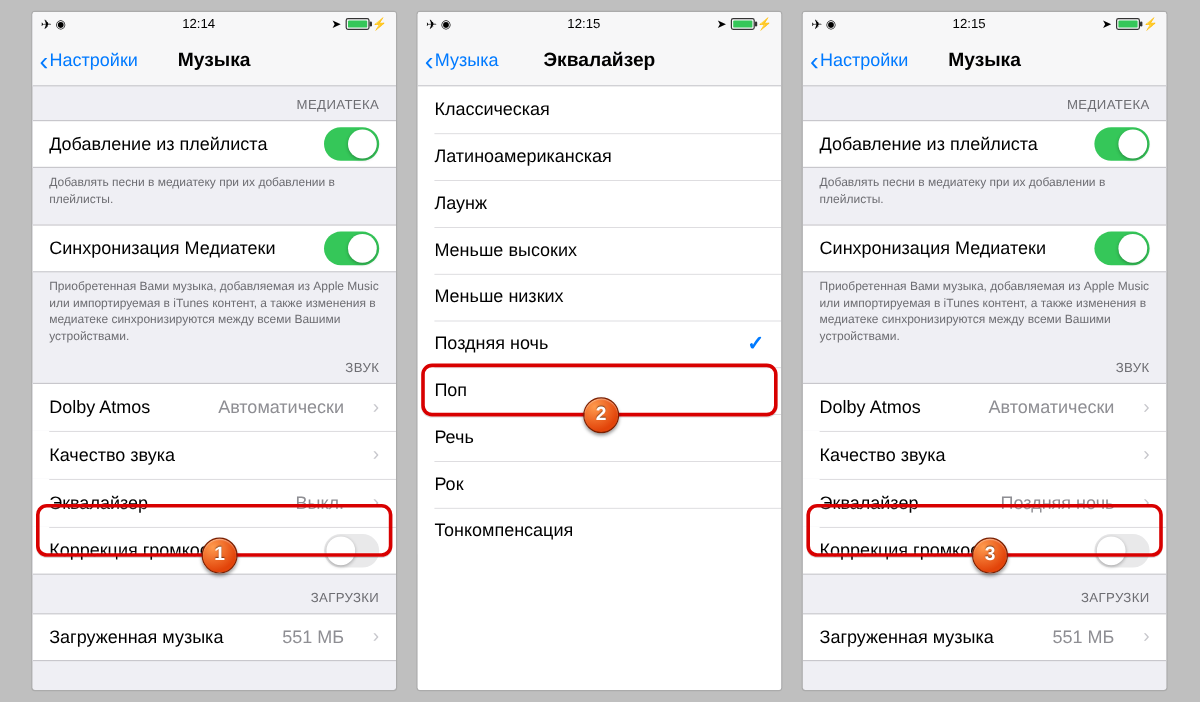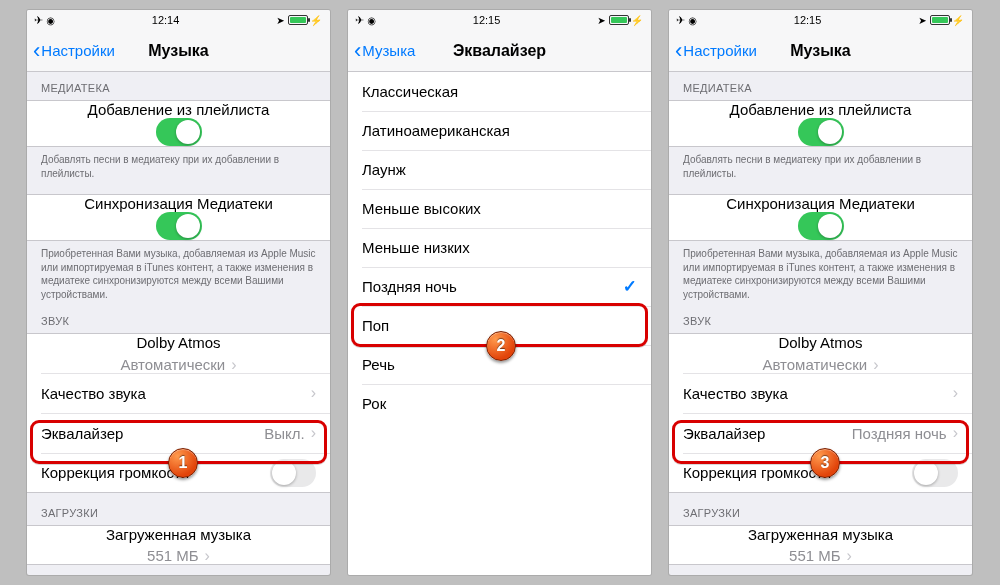--- a/index.html
+++ b/index.html
@@ -67,42 +67,43 @@
     pointer-events: none;
   }
 
   .scroll { flex: 1; overflow-y: hidden; }
 
   .section-header {
     font-size: 11px; color: #6d6d72;
     padding: 14px 14px 6px;
     text-transform: uppercase;
     letter-spacing: 0.3px;
+    text-align: right;
   }
   .section-header.first { padding-top: 10px; }
 
   .row {
     background: #fff;
     min-height: 40px;
     padding: 0 14px;
     display: flex;
     align-items: center;
     justify-content: space-between;
     font-size: 15px;
     color: #000;
     position: relative;
   }
   .row + .row::before {
     content:"";
     position:absolute; left:14px; right:0; top:0;
     height:1px; background:#c8c7cc; transform:scaleY(0.5);
   }
-  .group-top { border-top: 1px solid #c8c7cc; flex-direction: column; }
+  .group-top { border-top: 1px solid #c8c7cc; }
   .group-bot { border-bottom: 1px solid #c8c7cc; }
-  .row .right { display:flex; align-items:center; gap:6px; color:#8e8e93; font-size:15px;}
+  .row .right { display:flex; align-items:center; gap:24px; color:#8e8e93; font-size:15px;}
   .disclosure { color:#c7c7cc; font-size:16px; line-height:1;}
 
   .footer-note {
     font-size: 10px; color: #6d6d72;
     padding: 6px 14px 0; line-height: 1.35;
   }
 
   .toggle {
     width: 46px; height: 28px; border-radius: 14px;
     position: relative;
@@ -263,20 +264,23 @@
       </div>
       <div class="row eq-row">
         <span>Поп</span>
       </div>
       <div class="row eq-row">
         <span>Речь</span>
       </div>
       <div class="row eq-row">
         <span>Рок</span>
       </div>
+      <div class="row eq-row">
+        <span>Тонкомпенсация</span>
+      </div>
     </div>
 </div>
 
 <div class="panel" id="p2">
   <div class="status-bar">
     <div class="status-left">
       <span class="plane">✈︎</span>
       <span class="wifi">◉</span>
     </div>
     <div>12:15</div>

